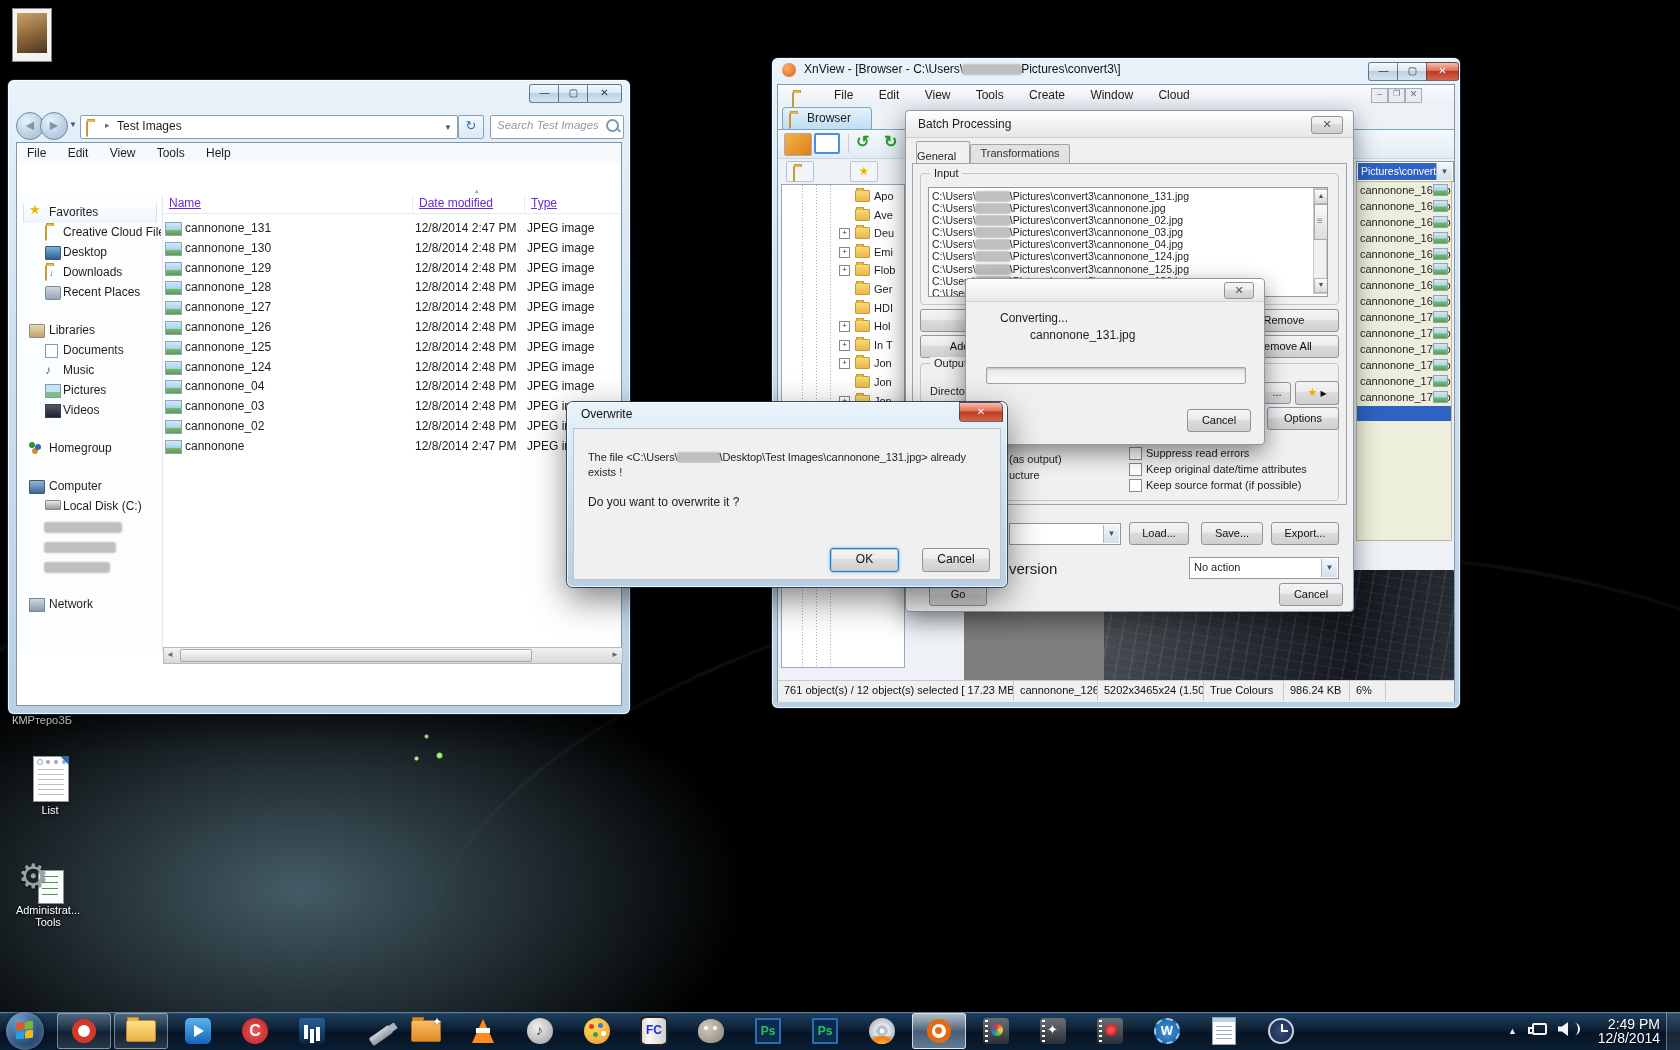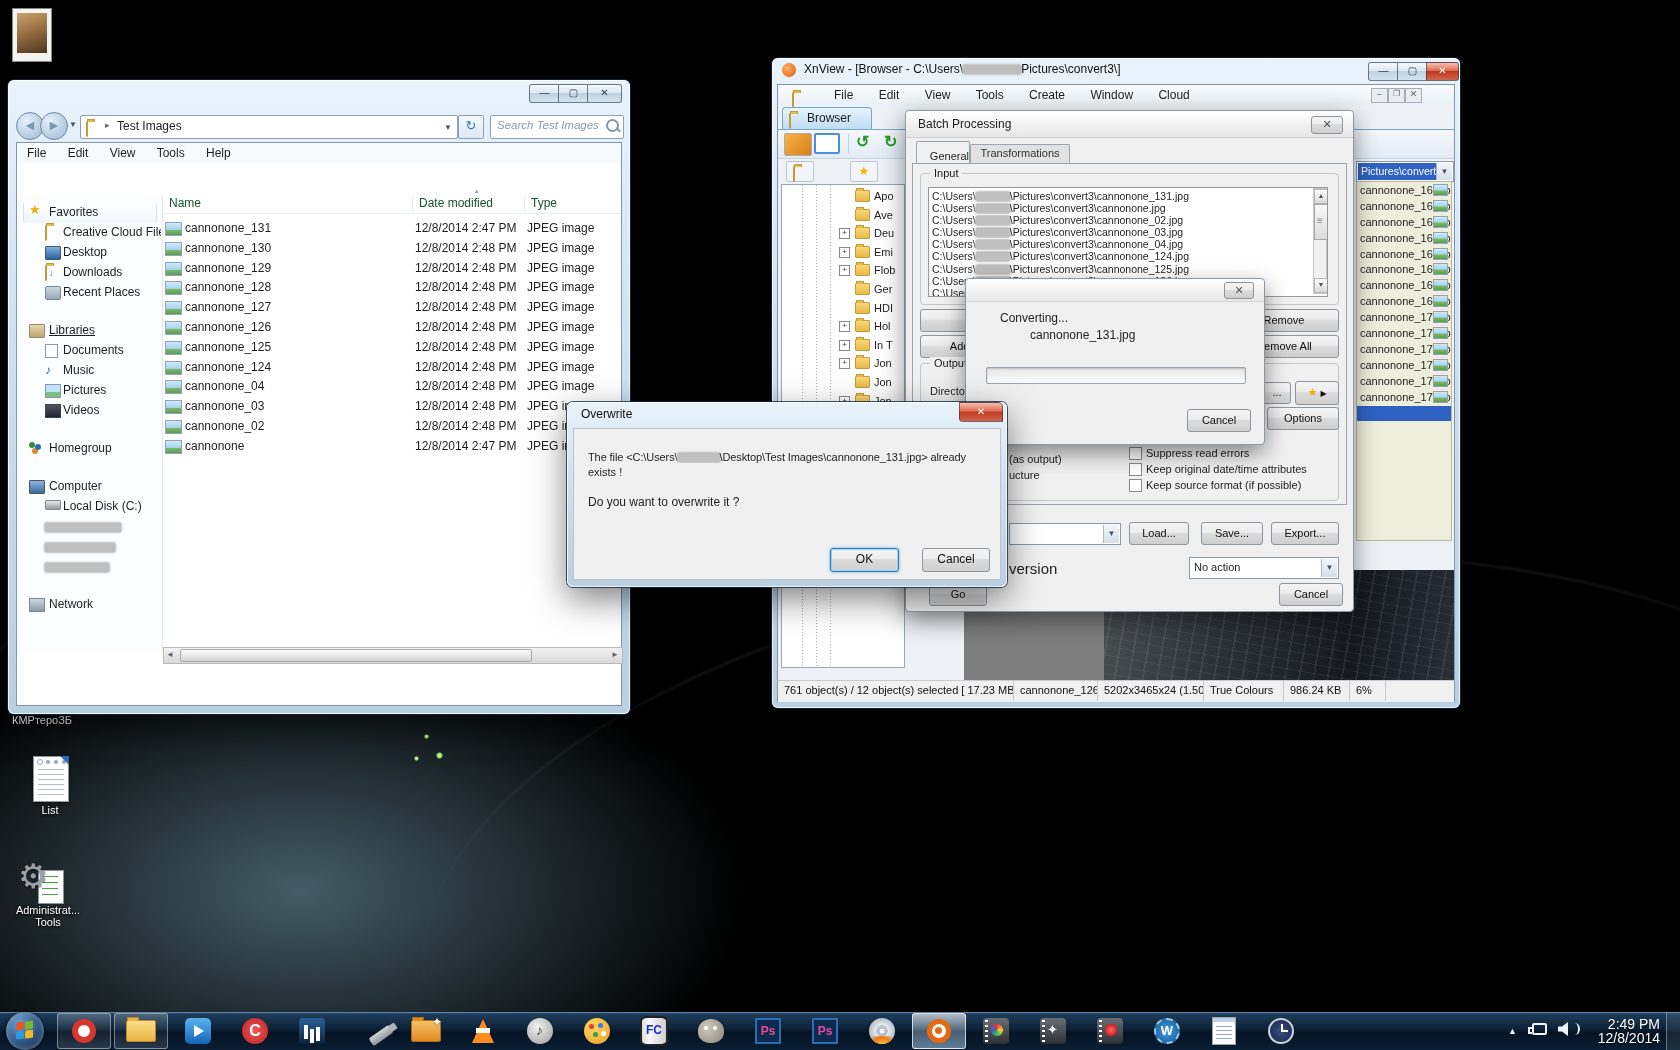--- a/index.html
+++ b/index.html
@@ -32,21 +32,21 @@
   .tbx{position:absolute;background:#fff;border:1px solid #999;}
   .dd{position:absolute;background:#fff;border:1px solid #8a98a8;font-size:11px;}
   .dda{position:absolute;right:1px;top:1px;bottom:1px;width:15px;
     background:linear-gradient(#f2f6fa,#d4dfeb);border-left:1px solid #aab8c6;
     color:#44566a;font-size:8px;text-align:center;line-height:17px;}
   .chkb{position:absolute;width:11px;height:11px;background:#fff;border:1px solid #8a8a8a;}
   .redact{display:inline-block;height:9px;border-radius:2px;background:#bfbfbf;
     box-shadow:0 0 2px 1px #bdbdbd;vertical-align:-1px;}
   
   .emenu span{margin-right:18px;}
-  .ecol{position:absolute;top:0;height:18px;border-right:1px solid #e4ecf4;color:#14532d;font-size:12px;padding:1px 0 0 6px;box-sizing:border-box;}
+  .ecol{position:absolute;top:0;height:18px;border-right:1px solid #e4ecf4;color:#6d28d9;font-size:12px;padding:1px 0 0 6px;box-sizing:border-box;text-decoration:underline;}
   .xrow{height:19.8px;position:relative;white-space:nowrap;}
   .xrow .fn{position:absolute;left:22px;top:2px;}
   .xrow .fd{position:absolute;left:252px;top:2px;}
   .xrow .ft{position:absolute;left:364px;top:2px;}
   .ic-img{position:absolute;left:2px;top:3px;width:15px;height:12px;border:1px solid #8fa6b8;background:linear-gradient(180deg,#cfe9f8 0%,#a8d4ef 54%,#7fbb6d 56%,#5e9c54 100%);}
   .sbrow{position:absolute;left:0;width:144px;height:20px;white-space:nowrap;overflow:hidden;}
   .sbrow .lbl{position:absolute;top:2px;font-size:12px;}
   .sbico{position:absolute;top:3px;width:14px;height:12px;}
   .fold{background:linear-gradient(#f9d977,#e9b84b);border:1px solid #c79a36;border-radius:1px;position:relative;}
   .fold::before{content:"";position:absolute;left:0;top:-3px;width:6px;height:2px;background:#e9b84b;border:1px solid #c79a36;border-bottom:none;border-radius:1px 1px 0 0;}
@@ -99,21 +99,21 @@
   .i-disc{width:26px;height:26px;border-radius:50%;background:radial-gradient(circle at 40% 35%,#f2f2f2,#9a9a9a);position:relative;}
   .i-disc::after{content:"♪";position:absolute;left:9px;top:4px;color:#444;font-size:14px;}
   .i-pal{width:26px;height:26px;border-radius:50%;background:radial-gradient(circle at 35% 30%,#ffd95e,#ef9c2a);position:relative;}
   .i-pal::after{content:"";position:absolute;left:5px;top:6px;width:5px;height:5px;border-radius:50%;background:#e33;
     box-shadow:9px -1px 0 #3a7ae0,4px 8px 0 #3aa045,12px 7px 0 #fff;}
   .i-fc{width:24px;height:26px;background:linear-gradient(90deg,#ddd,#f8f8f8 30%,#cfcfcf);border:2px solid #222;border-radius:7px/5px;
     color:#1b2fd0;font-weight:bold;font-size:12px;text-align:center;line-height:24px;}
   .i-gimp{width:26px;height:24px;border-radius:50% 50% 45% 45%;background:radial-gradient(circle at 35% 35%,#cfc8bd,#8d8578);position:relative;}
   .i-gimp::after{content:"";position:absolute;left:6px;top:7px;width:4px;height:4px;border-radius:50%;background:#fff;box-shadow:9px 0 0 #fff;}
   .i-ps{width:26px;height:26px;background:#0c2a4d;border:2px solid #2f6db3;border-radius:1px;box-sizing:border-box;
-    color:#ec4899;font-weight:bold;font-size:12px;text-align:center;line-height:22px;}
+    color:#22c55e;font-weight:bold;font-size:12px;text-align:center;line-height:22px;}
   .i-burn{width:26px;height:26px;border-radius:50%;background:radial-gradient(circle,#fff 12%,#b9c2cc 14% 30%,#e8edf2 32%,#8d99a6 100%);position:relative;overflow:hidden;}
   .i-burn::after{content:"";position:absolute;left:2px;bottom:-2px;width:22px;height:10px;
     background:radial-gradient(ellipse at 50% 100%,#ffd24a,#f07a16 60%,rgba(240,120,20,0) 100%);}
   .i-xnv{width:24px;height:24px;border-radius:50%;border:5px solid #e86a10;box-sizing:border-box;background:#fff;position:relative;}
   .i-xnv::after{content:"";position:absolute;left:3px;top:3px;width:7px;height:7px;border-radius:50%;background:#e86a10;}
   .i-film{width:26px;height:26px;border-radius:4px;background:linear-gradient(#6a6f75,#2c3036);position:relative;}
   .i-film::before{content:"";position:absolute;left:2px;top:2px;width:3px;height:22px;
     background:repeating-linear-gradient(#fff 0 2px,transparent 2px 5px);box-shadow:19px 0 0 #fff0;}
   .i-film::after{position:absolute;left:8px;top:6px;}
   .i-film.cam::after{content:"";width:12px;height:12px;border-radius:50%;
@@ -222,21 +222,21 @@
             <span class="lbl" style="left:46px;">Desktop</span>
           </div>
         <div class="sbrow" style="top:68px;"><span class="sbico fold" style="left:28px;"></span><span class="abs" style="left:32px;top:5px;color:#2a6db5;font-size:9px;font-weight:bold;">↓</span><span class="lbl" style="left:46px;">Downloads</span></div>
         <div class="sbrow" style="top:88px;">
             <span class="sbico" style="left:28px;background:linear-gradient(#cfd8e2,#97a6b6);border:1px solid #789;border-radius:2px;"></span>
             <span class="lbl" style="left:46px;">Recent Places</span>
           </div>
 
         <div class="sbrow" style="top:126px;">
             <span class="sbico" style="left:12px;background:linear-gradient(#e8d9b5,#bfa36a);border:1px solid #987;border-radius:1px;"></span>
-            <span class="lbl" style="left:32px;text-decoration:underline;">Libraries</span>
+            <span class="lbl" style="left:32px;">Libraries</span>
           </div>
         <div class="sbrow" style="top:146px;">
             <span class="sbico" style="left:28px;width:11px;background:#fff;border:1px solid #89a;"></span>
             <span class="lbl" style="left:46px;">Documents</span>
           </div>
         <div class="sbrow" style="top:166px;">
             <span class="sbico" style="left:28px;color:#2a6db5;font-size:12px;line-height:12px;">♪</span>
             <span class="lbl" style="left:46px;">Music</span>
           </div>
         <div class="sbrow" style="top:186px;">
@@ -610,21 +610,21 @@
       </div>
     </div>
   </div>
 
   <div class="abs" style="left:905px;top:110px;width:447px;height:500px;z-index:30;background:#f0f0f0;border:1px solid #8a98a8;border-radius:4px;box-shadow:0 8px 24px rgba(0,0,0,.45);">
     <div class="abs" style="left:0;top:0;width:447px;height:26px;background:linear-gradient(#ffffff,#e6e6e6);border-bottom:1px solid #cfcfcf;border-radius:4px 4px 0 0;">
       <span class="abs" style="left:12px;top:6px;font-size:12px;">Batch Processing</span>
       <span class="btn" style="left:405px;top:5px;width:30px;height:16px;line-height:15px;color:#555;">✕</span>
     </div>
 
-    <div class="abs" style="left:10px;top:30px;width:54px;height:23px;background:#f0f0f0;border:1px solid #9aa5b0;border-bottom:none;border-radius:2px 2px 0 0;text-align:right;padding-top:8px;box-sizing:border-box;font-size:11px;">General</div>
+    <div class="abs" style="left:10px;top:30px;width:54px;height:23px;background:#f0f0f0;border:1px solid #9aa5b0;border-bottom:none;border-radius:2px 2px 0 0;text-align:left;padding-top:8px;box-sizing:border-box;font-size:11px;">General</div>
     <div class="abs" style="left:64px;top:33px;width:100px;height:20px;background:#e2e2e2;border:1px solid #9aa5b0;border-bottom:none;border-radius:2px 2px 0 0;text-align:center;padding-top:2px;box-sizing:border-box;font-size:11px;color:#333;">Transformations</div>
     <div class="abs" style="left:6px;top:52px;width:433px;height:340px;border:1px solid #9aa5b0;background:#f0f0f0;"></div>
 
     <div class="grp" style="left:14px;top:62px;width:417px;height:130px;"></div>
     <span class="grplbl" style="left:24px;top:56px;">Input</span>
     <div class="tbx" style="left:22px;top:76px;width:398px;height:108px;overflow:hidden;">
       <div style="position:absolute;left:3px;top:2px;right:16px;">
 
           <div class="prow">
             <span>C:\Users\</span><span class="redact" style="width:34px;"></span><span>\Pictures\convert3\cannonone_131.jpg</span>

